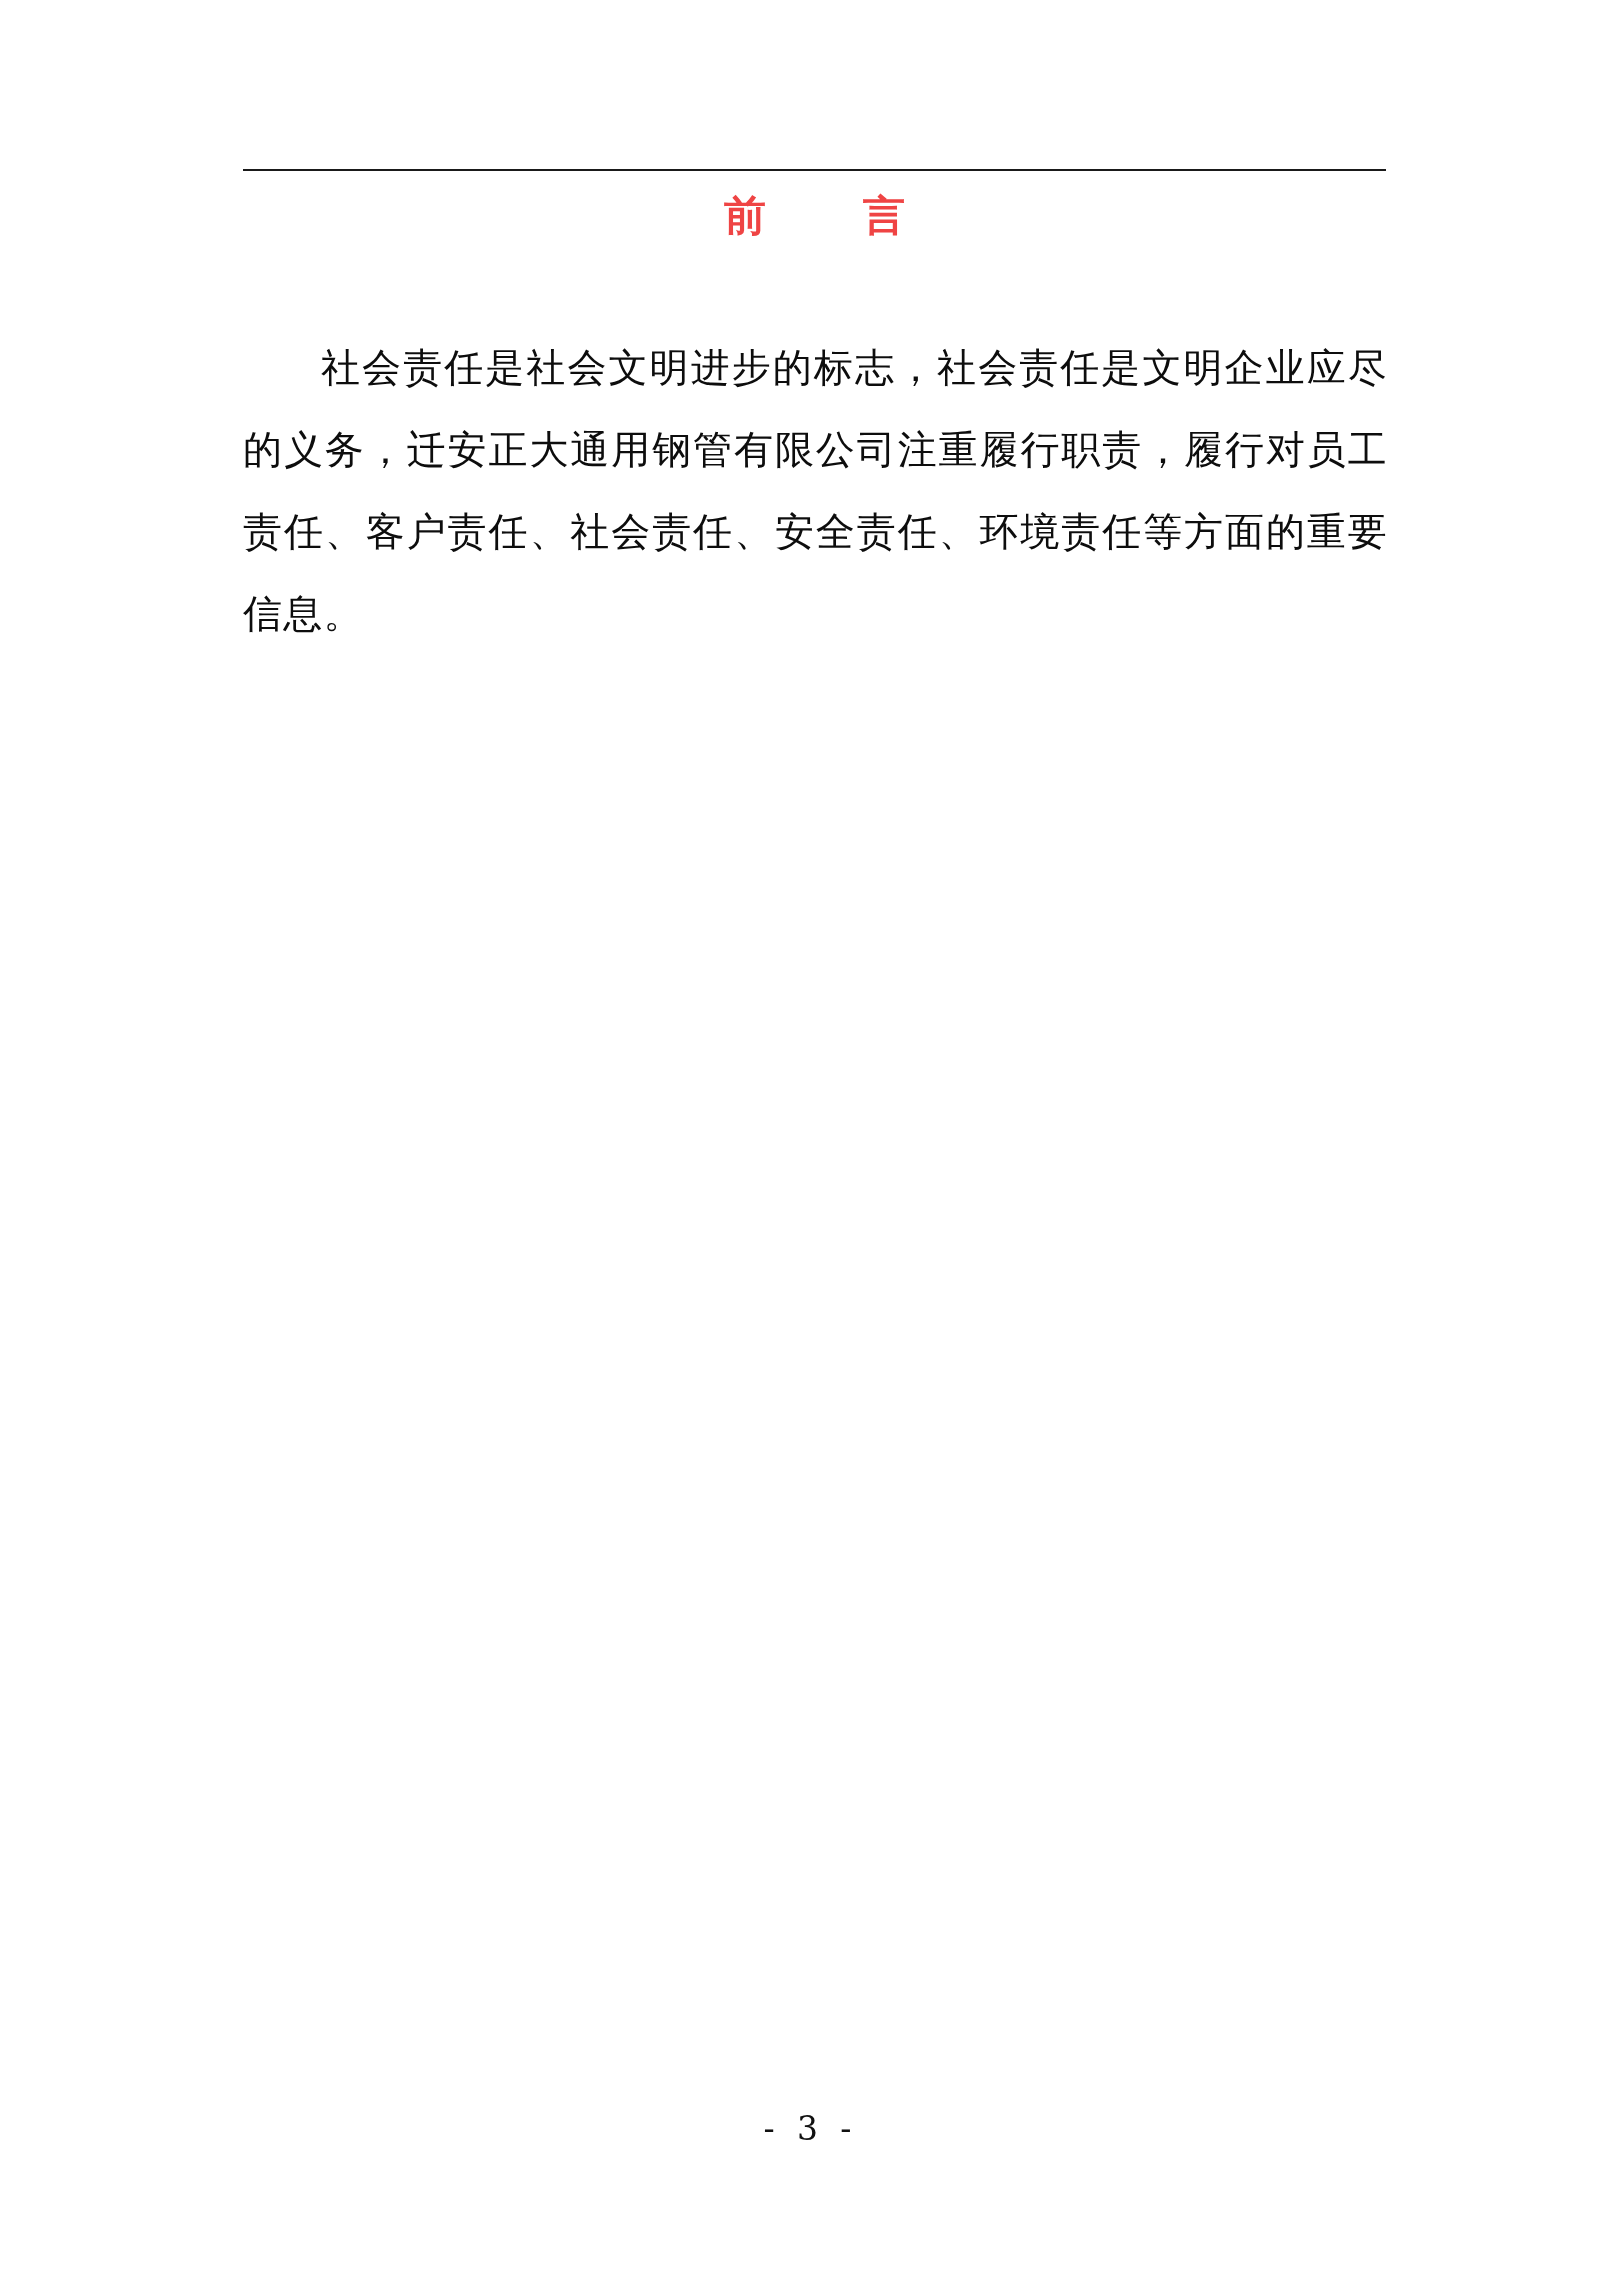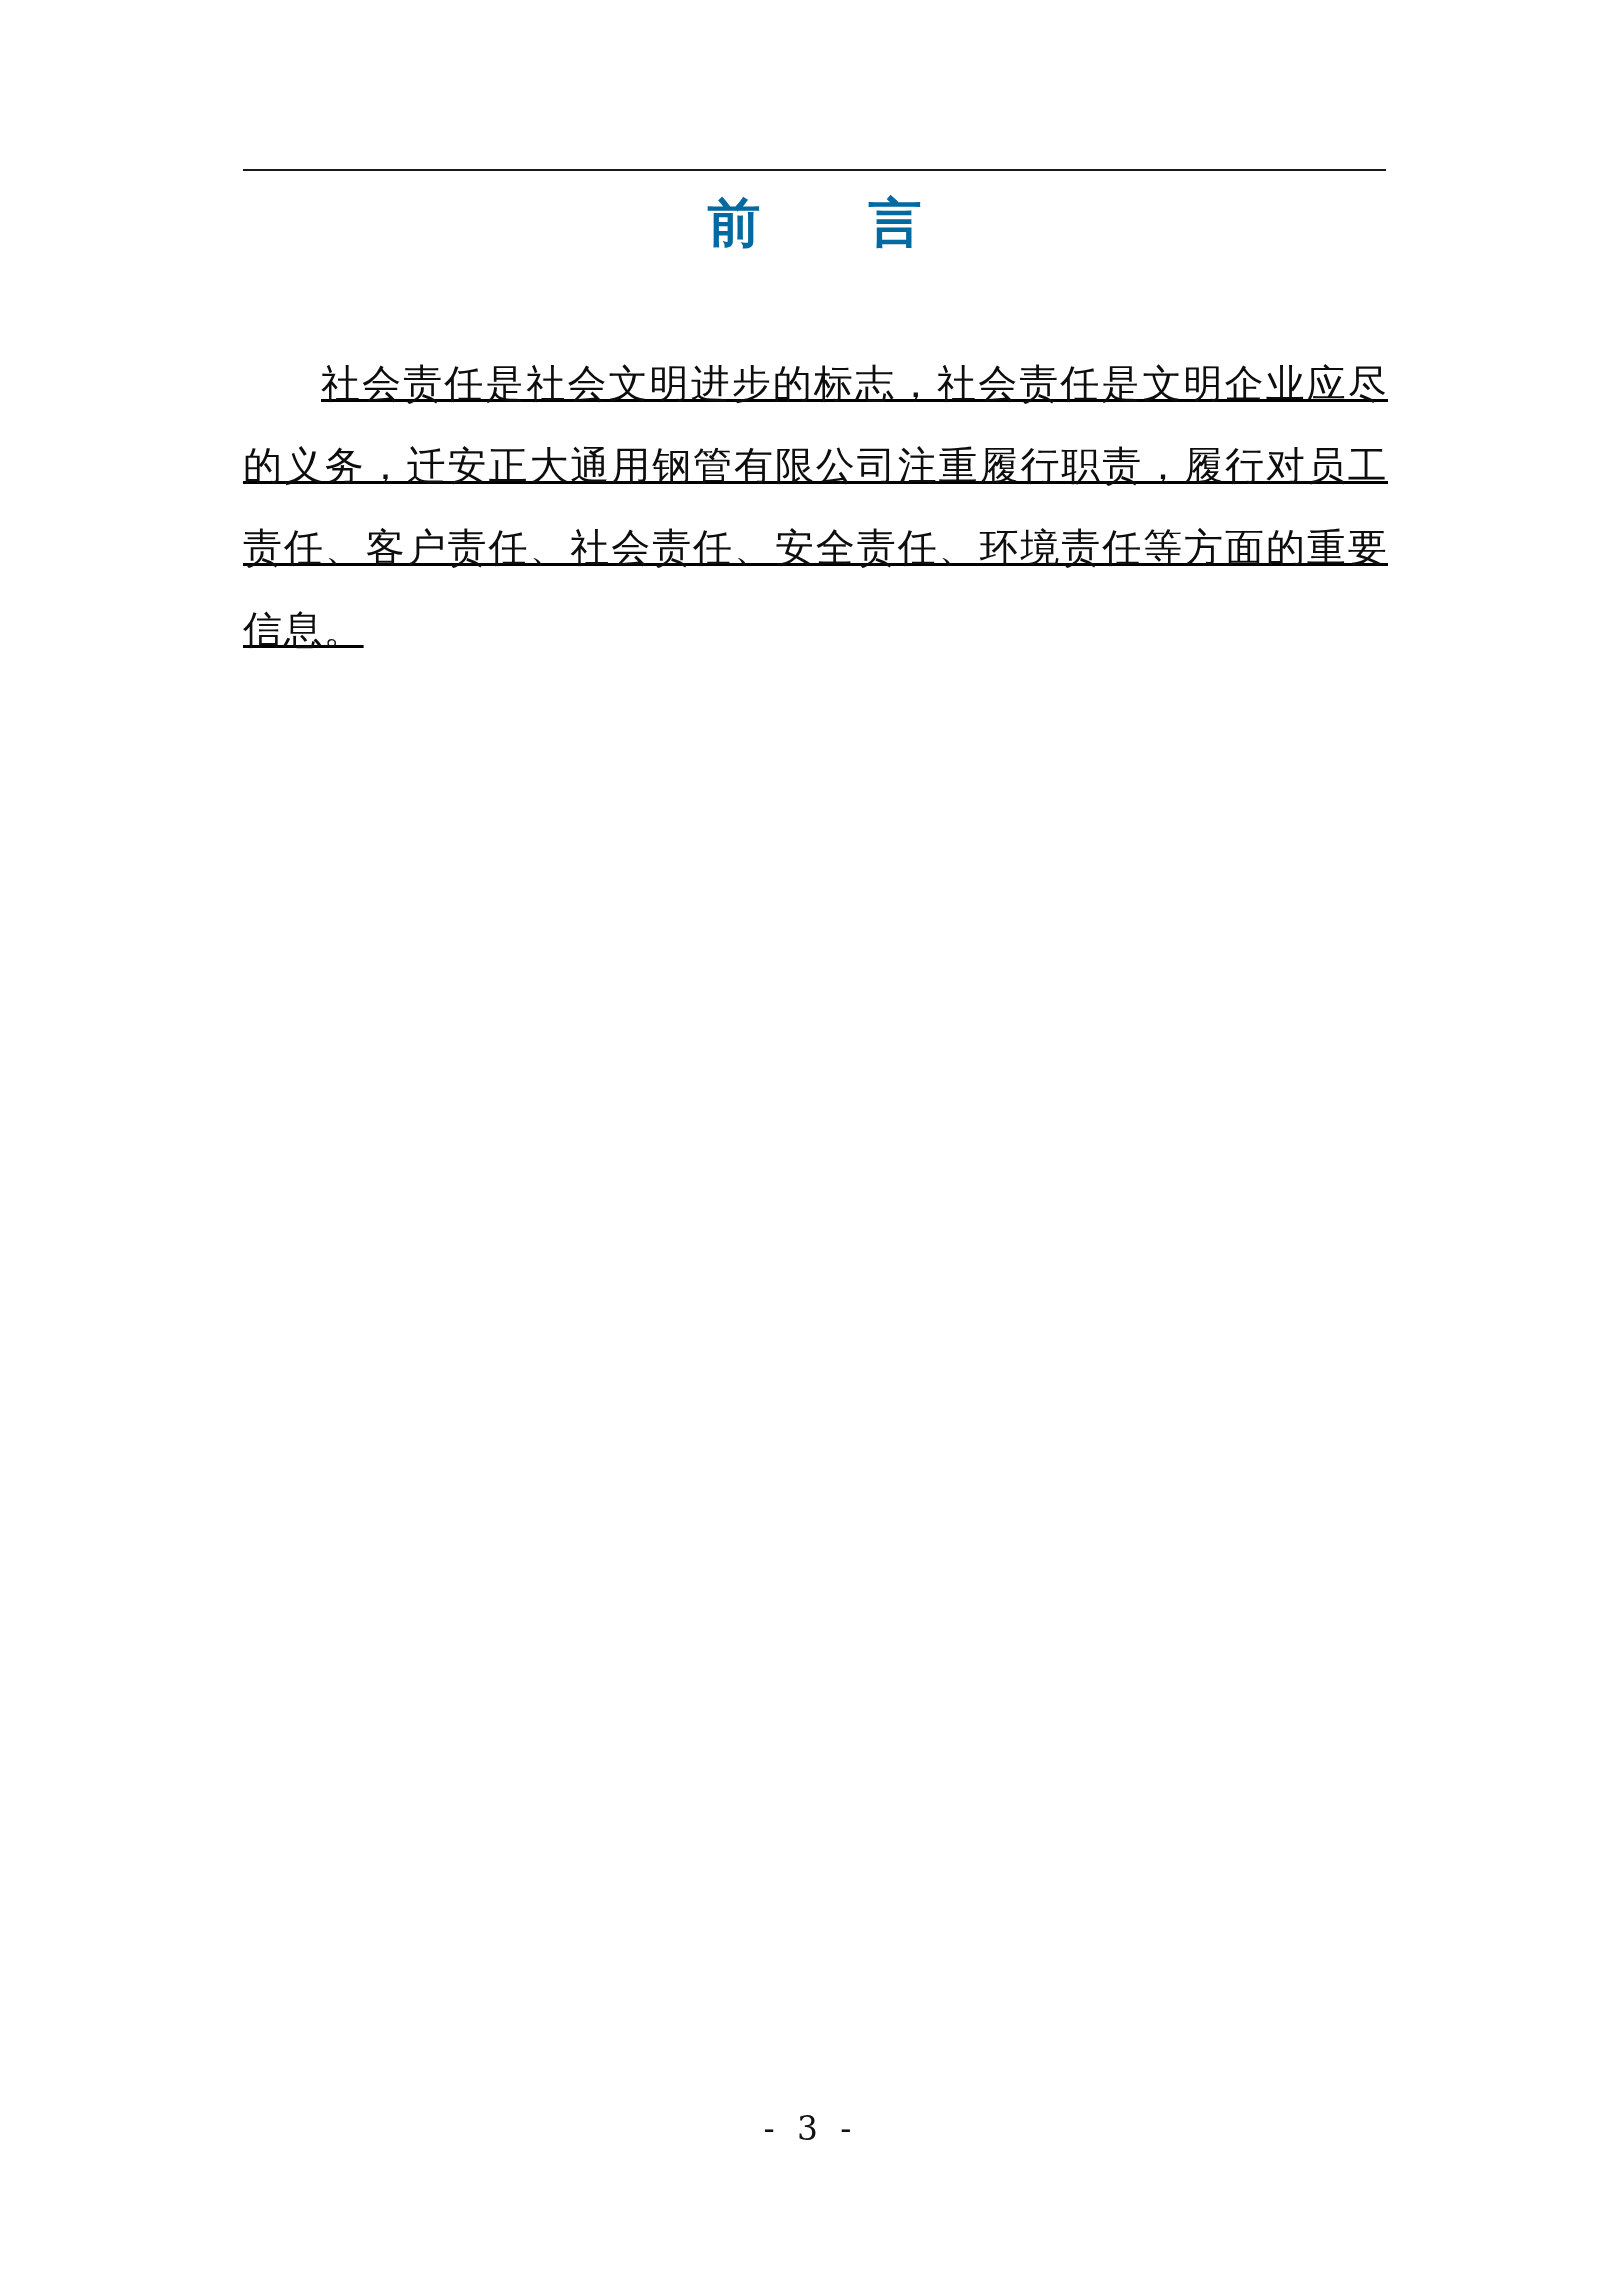--- a/index.html
+++ b/index.html
@@ -35,33 +35,32 @@
   }
 
   .doc-title {
     position: absolute;
     top: 191px;
     left: 243px;
     width: 1143px;
     text-align: center;
     font-family: "DejaVu Serif", "Liberation Serif", serif;
     font-weight: bold;
-    font-size: 53px;
+    font-size: 42px;
     letter-spacing: 27.4px;
     text-indent: 27.4px;
     line-height: 1.2;
-    color: #0369a1;
+    color: #ef4444;
   }
 
   .body-block {
     position: absolute;
-    top: 343px;
+    top: 327px;
     left: 243px;
     width: 1145px;
-    text-decoration: underline;
   }
 
   .para {
     font-family: "DejaVu Serif", "Liberation Serif", serif;
     font-size: 39px;
     line-height: 82px;
     text-align: justify;
     text-justify: inter-ideograph;
     text-indent: 78px;
     margin: 0 0 5.9px 0;

